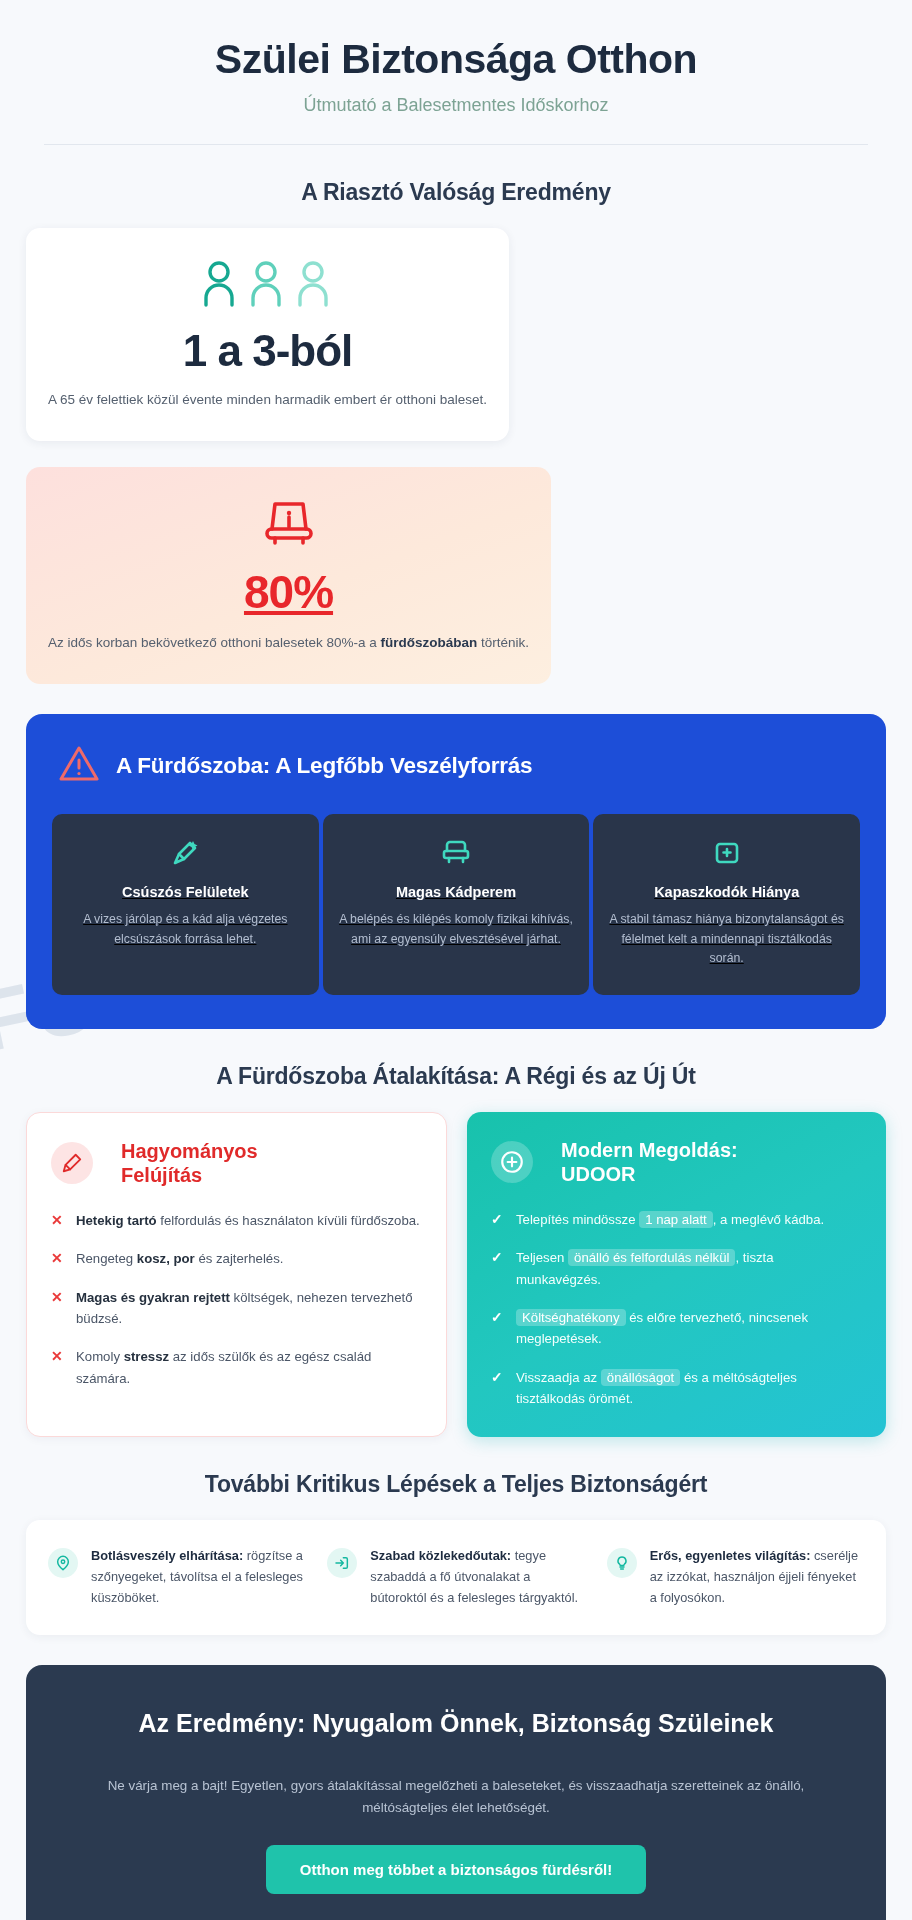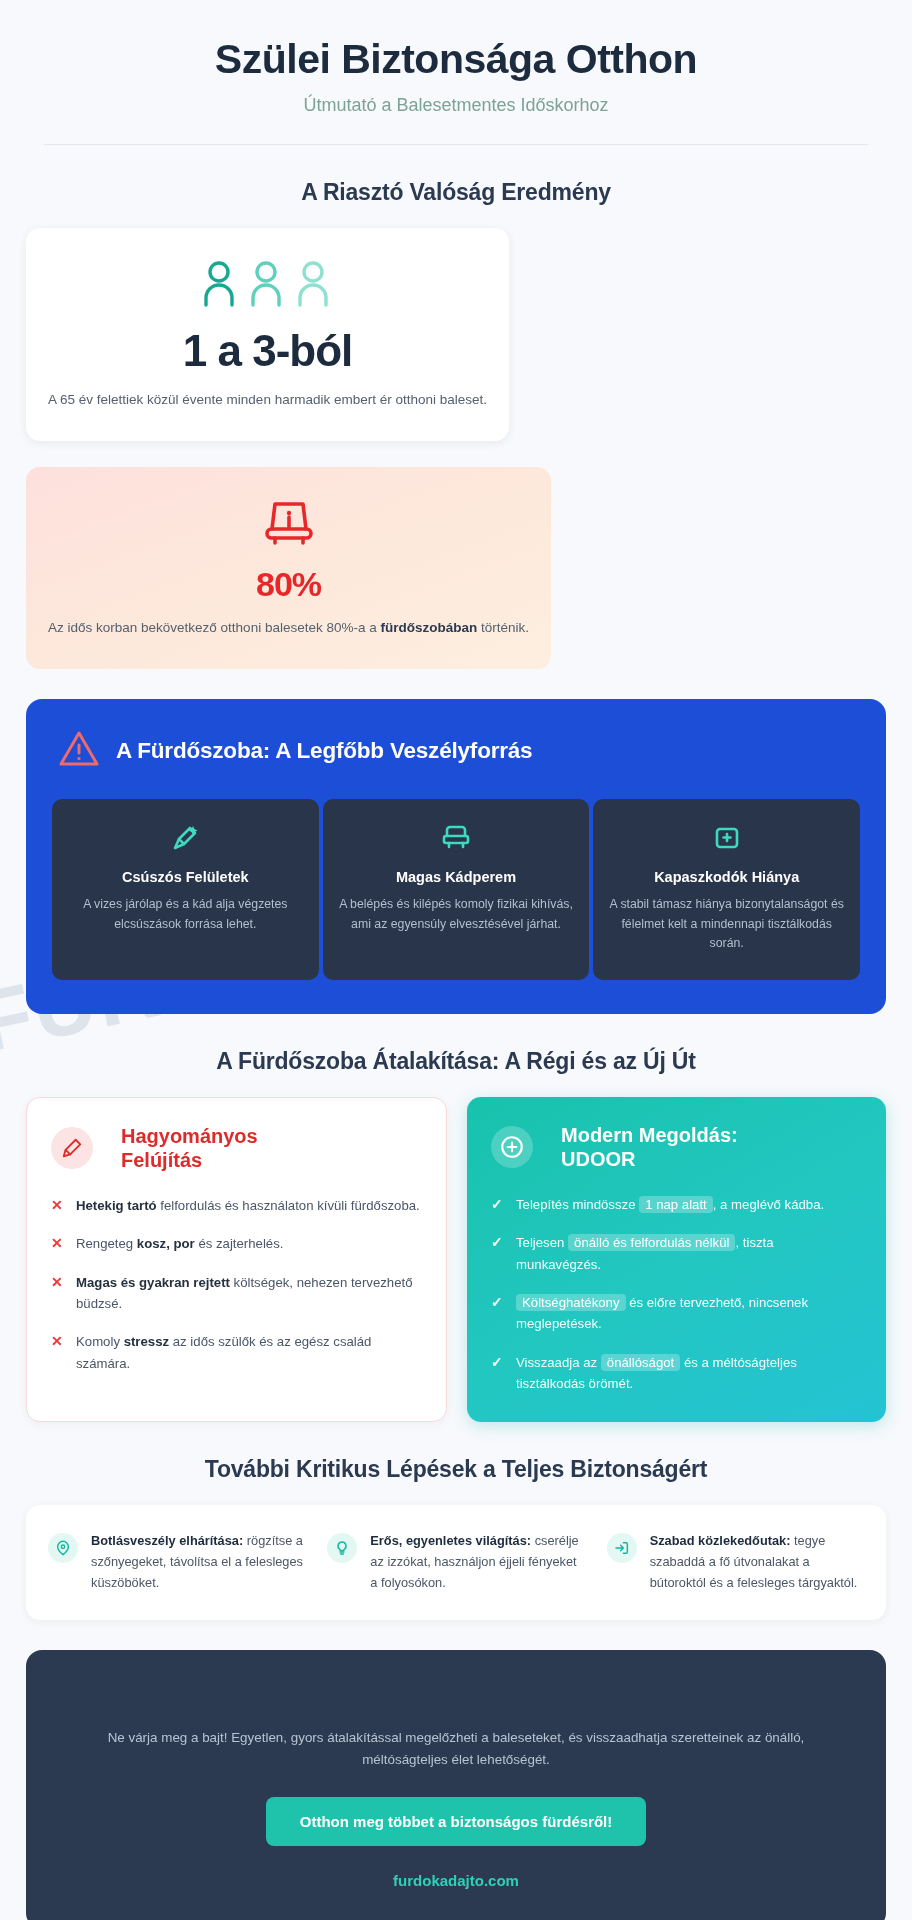--- a/index.html
+++ b/index.html
@@ -75,39 +75,39 @@
     background: linear-gradient(160deg, #fde0dd 0%, #fde9db 55%, #fdefe0 100%);
   }
   .stat .ico { height: 58px; display: flex; align-items: center; justify-content: center; }
   .stat .big {
     font-size: 44px;
     font-weight: 700;
     color: #1d2b3f;
     margin-top: 12px;
     letter-spacing: -1px;
   }
-  .stat .big.red { color: #e8272b; font-size: 34px; }
+  .stat .big.red { color: #e8272b; font-size: 46px; text-decoration: underline; }
   .stat .desc {
     margin-top: 14px;
     font-size: 13.5px;
     line-height: 1.55;
     color: #55606f;
   }
   .stat .desc b { color: #2b3a50; font-weight: 700; }
 
   
   .dark-panel {
     margin-top: 30px;
     background: #1d4ed8;
     border-radius: 16px;
     padding: 30px 26px 34px 26px;
   }
   .dp-head { display: flex; align-items: center; gap: 16px; padding-left: 6px; }
   .dp-head h2 { color: #fff; font-size: 22.5px; font-weight: 700; letter-spacing: -0.2px; }
-  .haz-row { display: flex; gap: 4px; margin-top: 26px; }
+  .haz-row { display: flex; gap: 4px; margin-top: 26px; text-decoration: underline; }
   .haz {
     flex: 1;
     background: #29354a;
     border-radius: 10px;
     padding: 22px 16px 26px 16px;
     text-align: center;
   }
   .haz .hi { height: 34px; display: flex; align-items: center; justify-content: center; }
   .haz h3 { color: #fff; font-size: 14.5px; font-weight: 700; margin-top: 14px; }
   .haz p { color: #b3bed0; font-size: 12.3px; line-height: 1.6; margin-top: 10px; }
@@ -404,39 +404,43 @@
             <path d="M12 22s8-6.5 8-12a8 8 0 1 0-16 0c0 5.5 8 12 8 12z"></path>
             <circle cx="12" cy="10" r="2.6"></circle>
           </svg>
         </span>
         <p><b>Botlásveszély elhárítása:</b><span> rögzítse a szőnyegeket, távolítsa el a felesleges küszöböket.</span></p>
       </div>
 
       <div class="step">
         <span class="sico">
           <svg width="16" height="16" viewBox="0 0 24 24" fill="none" stroke="#14b8a0" stroke-width="2.2" stroke-linecap="round" stroke-linejoin="round">
-            <path d="M9 18h6M10 21h4"></path>
-            <path d="M12 3a6 6 0 0 0-3.6 10.8c.6.5.9 1.2.9 2h5.4c0-.8.3-1.5.9-2A6 6 0 0 0 12 3z"></path>
+            <path d="M14 4h4a2 2 0 0 1 2 2v12a2 2 0 0 1-2 2h-4"></path>
+            <path d="M10 8l4 4-4 4M14 12H3"></path>
           </svg>
         </span>
-        <p><b>Erős, egyenletes világítás:</b><span> cserélje az izzókat, használjon éjjeli fényeket a folyosókon.</span></p>
+        <p><b>Szabad közlekedőutak:</b><span> tegye szabaddá a fő útvonalakat a bútoroktól és a felesleges tárgyaktól.</span></p>
       </div>
 
       <div class="step">
         <span class="sico">
           <svg width="16" height="16" viewBox="0 0 24 24" fill="none" stroke="#14b8a0" stroke-width="2.2" stroke-linecap="round" stroke-linejoin="round">
-            <path d="M14 4h4a2 2 0 0 1 2 2v12a2 2 0 0 1-2 2h-4"></path>
-            <path d="M10 8l4 4-4 4M14 12H3"></path>
+            <path d="M9 18h6M10 21h4"></path>
+            <path d="M12 3a6 6 0 0 0-3.6 10.8c.6.5.9 1.2.9 2h5.4c0-.8.3-1.5.9-2A6 6 0 0 0 12 3z"></path>
           </svg>
         </span>
-        <p><b>Szabad közlekedőutak:</b><span> tegye szabaddá a fő útvonalakat a bútoroktól és a felesleges tárgyaktól.</span></p>
+        <p><b>Erős, egyenletes világítás:</b><span> cserélje az izzókat, használjon éjjeli fényeket a folyosókon.</span></p>
       </div>
 
     </div>
 
     <div class="cta">
+      <h2>
+        <span>Az Eredmény: Nyugalom Önnek, Biztonság</span>
+        <span>Szüleinek</span>
+      </h2>
       <p>Ne várja meg a bajt! Egyetlen, gyors átalakítással megelőzheti a baleseteket, és visszaadhatja szeretteinek az önálló, méltóságteljes élet lehetőségét.</p>
       <button class="btn">Otthon meg többet a biztonságos fürdésről!</button>
       <a class="site" href="#">furdokadajto.com</a>
     </div>
 
   </div>
 </div>
 
 </body></html>

